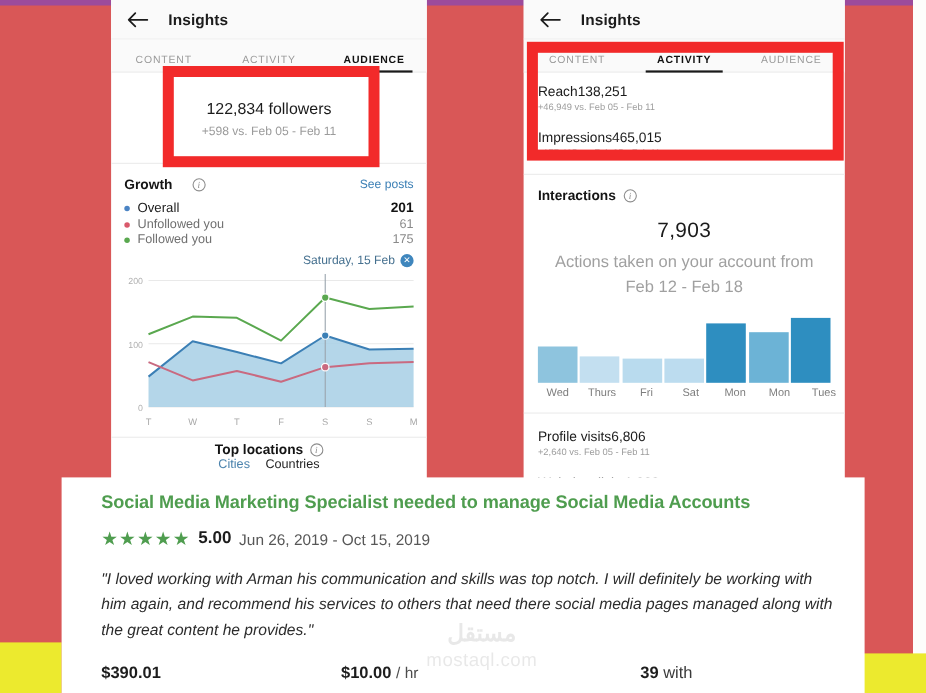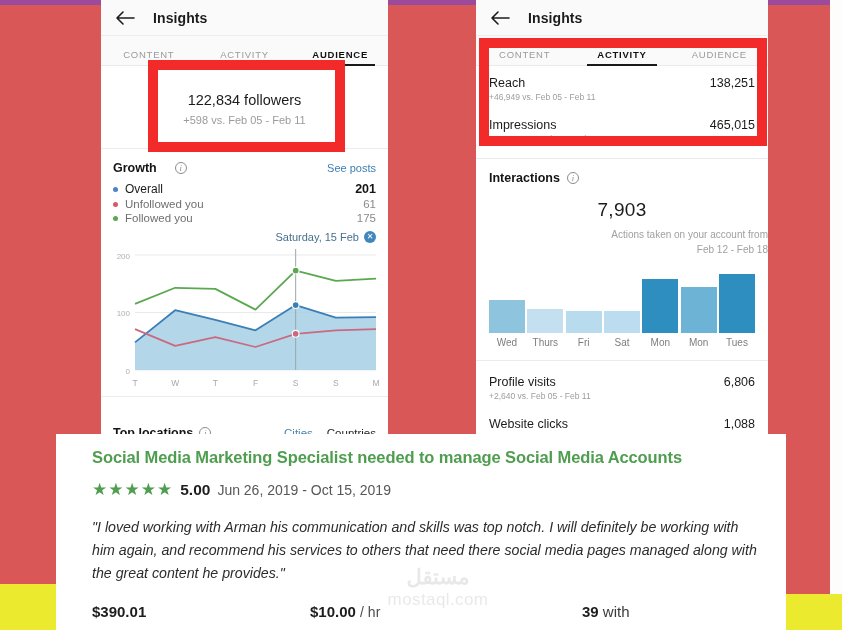--- a/index.html
+++ b/index.html
@@ -105,66 +105,66 @@
   }
   .x-badge {
     width: 12px; height: 12px; border-radius: 50%; background: #3f86bd;
     color: #fff; font-size: 8px; line-height: 12px; text-align: center;
   }
 
   .chartwrap { padding: 2px 8px 0 8px; }
 
   .toplocations {
     display: flex; align-items: center; justify-content: space-between;
-    padding: 29px 12px; border-top: 1px solid #ececec;
+    padding: 4px 12px; border-top: 1px solid #ececec; flex-direction: column;
   }
   .tl-left { display: flex; align-items: center; gap: 6px; }
   .tl-title { font-size: 12.5px; font-weight: 700; color: #141414; }
   .tl-right { display: flex; gap: 14px; font-size: 11.5px; }
   .tl-cities { color: #4b83ad; }
   .tl-countries { color: #1f1f1f; }
 
   .ibadge {
     width: 12px; height: 12px; border-radius: 50%;
     border: 1px solid #8d8d8d; color: #8d8d8d;
     font-size: 8.5px; line-height: 10px; text-align: center;
     font-family: "Liberation Serif", serif; font-style: italic;
   }
 
   
   .metric-row {
-    display: flex; justify-content: space-between; align-items: baseline;
+    display: flex; align-items: baseline;
     padding: 6px 13px 0 13px;
   }
   .metric-name { font-size: 12.5px; color: #1b1b1b; }
   .metric-val  { font-size: 12.5px; color: #1b1b1b; }
   .metric-sub  { font-size: 8.5px; color: #9d9d9d; padding: 2px 13px 0 13px; }
 
   .inter-head {
     display: flex; align-items: center; gap: 7px;
     padding: 12px 13px 0 13px;
   }
   .inter-title { font-size: 12.5px; font-weight: 700; color: #141414; }
   .inter-num {
     text-align: center; font-size: 19px; color: #1b1b1b;
     padding-top: 14px; letter-spacing: .3px;
   }
   .inter-caption {
-    text-align: right; font-size: 10px; color: #a0a0a0;
+    text-align: center; font-size: 15px; color: #a0a0a0;
     line-height: 1.45; padding-top: 7px;
   }
 
   .bars {
     display: flex; align-items: flex-end; justify-content: space-between;
     height: 64px; padding: 0 13px; margin-top: 12px;
   }
   .bar-col { width: 36px; display: flex; flex-direction: column; align-items: stretch; }
   .bar { width: 100%; }
   .bar-labels {
-    display: flex; justify-content: space-between; padding: 4px 13px 0 13px;
+    display: flex; justify-content: space-between; padding: 4px 1px 0 13px;
   }
   .bar-label { width: 36px; text-align: center; font-size: 10px; color: #7d7d7d; }
 
   
   .redbox {
     position: absolute; border: 10px solid #f22a2a; background: transparent;
     pointer-events: none;
   }
   .redbox-left  { left: 148px; top: 60px;  width: 197px; height: 92px; }
   .redbox-right { left: 479px; top: 38px;  width: 288px; height: 108px; }

